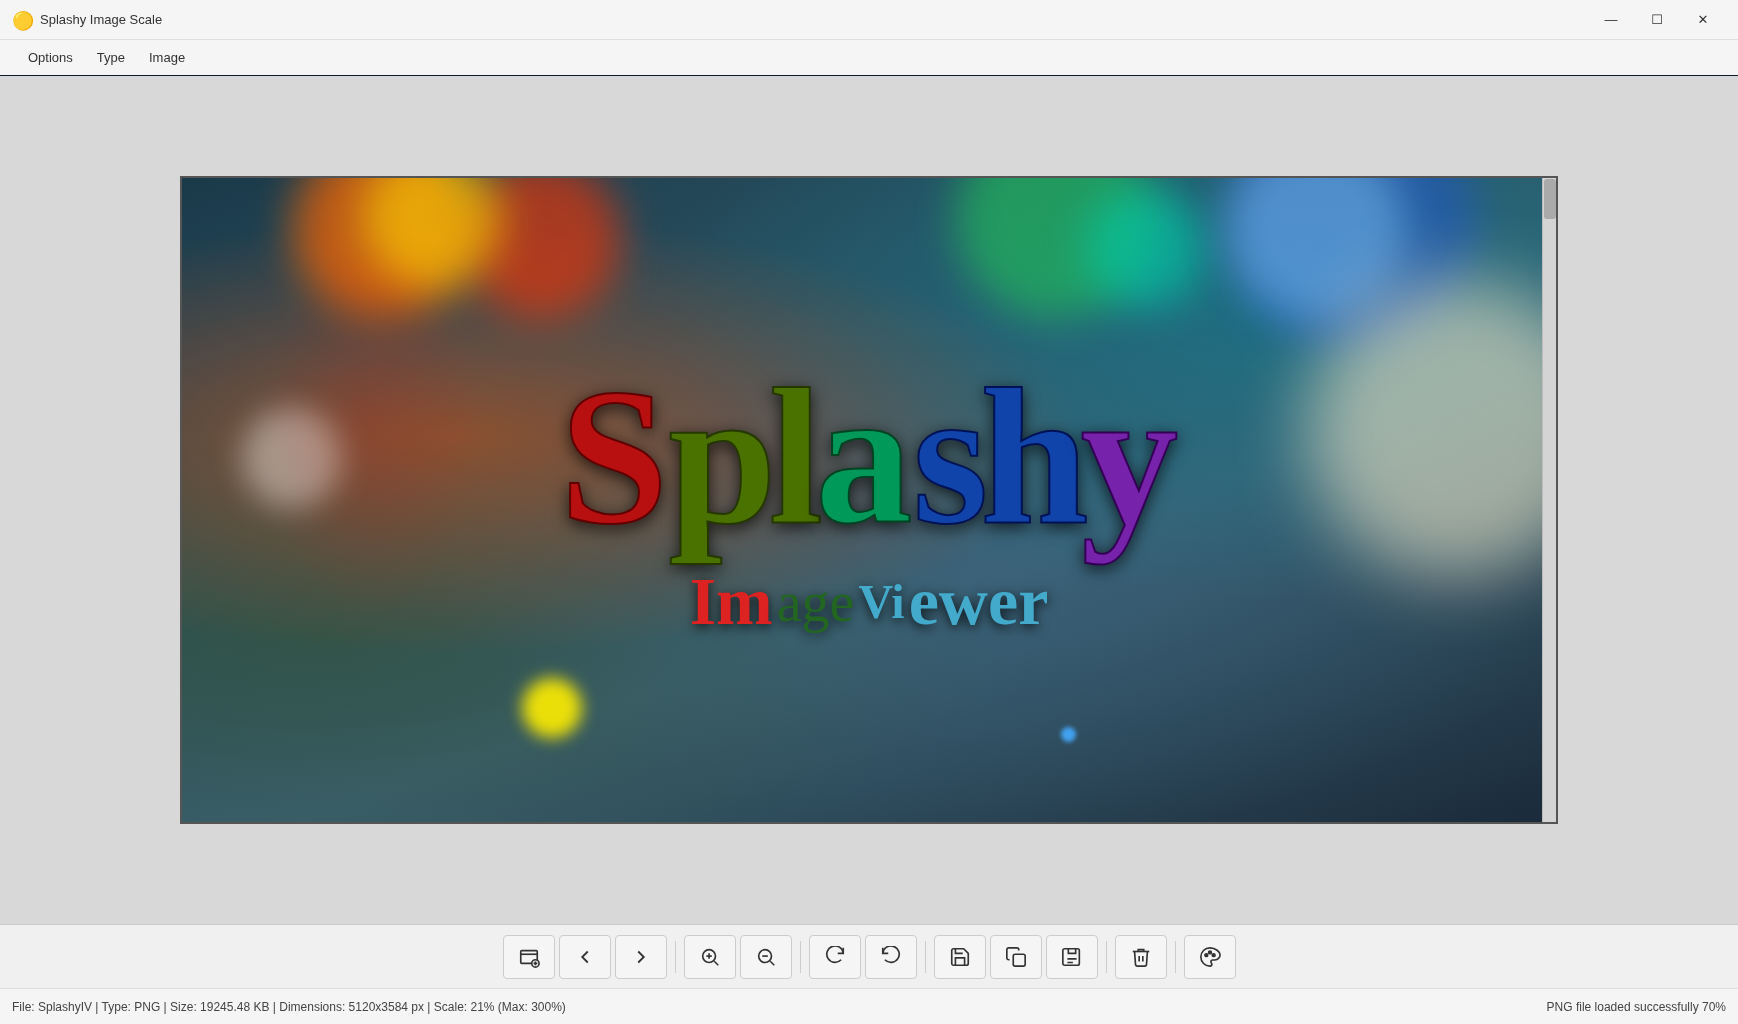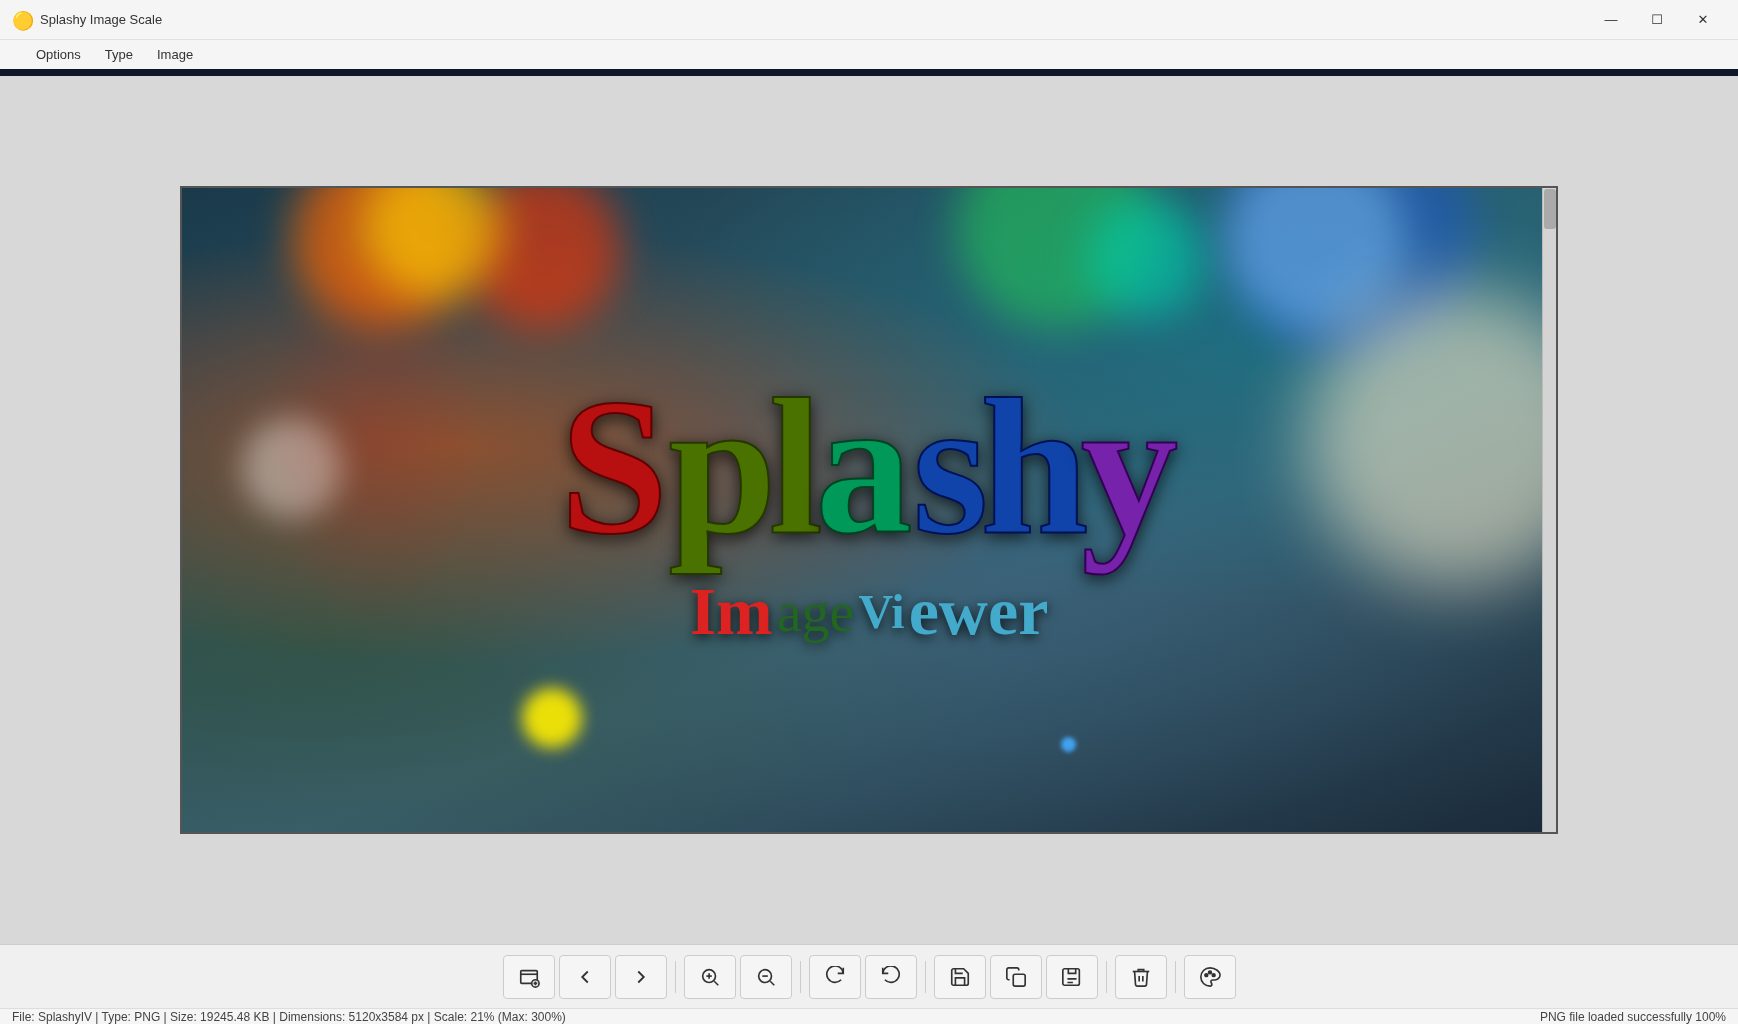--- a/index.html
+++ b/index.html
@@ -61,22 +61,22 @@
       font-size: 13px;
       color: #333;
     }
 
     
     .menu-bar {
       display: flex;
       align-items: center;
       background: #f5f5f5;
       height: 36px;
-      padding: 0 24px;
-      border-bottom: 7px solid #0f172a;
+      padding: 0 16px;
+      border-bottom: 1px solid #0f172a;
       flex-shrink: 0;
     }
 
     .menu-item {
       padding: 6px 12px;
       font-size: 13px;
       color: #333;
       cursor: pointer;
       border-radius: 3px;
     }
@@ -188,21 +188,21 @@
 
     .toolbar-separator {
       width: 1px;
       height: 32px;
       background: #ccc;
       margin: 0 4px;
     }
 
     
     .status-bar {
-      height: 16px;
+      height: 36px;
       background: #f5f5f5;
       border-top: 1px solid #ddd;
       display: flex;
       align-items: center;
       justify-content: space-between;
       padding: 0 12px;
       flex-shrink: 0;
       font-size: 12px;
       color: #444;
     }
@@ -385,14 +385,14 @@
         <circle cx="8" cy="10" r="1.5" fill="#333"></circle>
         <circle cx="12" cy="7" r="1.5" fill="#333"></circle>
         <circle cx="16" cy="10" r="1.5" fill="#333"></circle>
       </svg>
     </button>
   </div>
 </div>
 
 <div class="status-bar">
   <span>File: SplashyIV | Type: PNG | Size: 19245.48 KB | Dimensions: 5120x3584 px | Scale: 21% (Max: 300%)</span>
-  <span>PNG file loaded successfully 100%</span>
+  <span>PNG file loaded successfully 70%</span>
 </div>
 
 </body></html>

